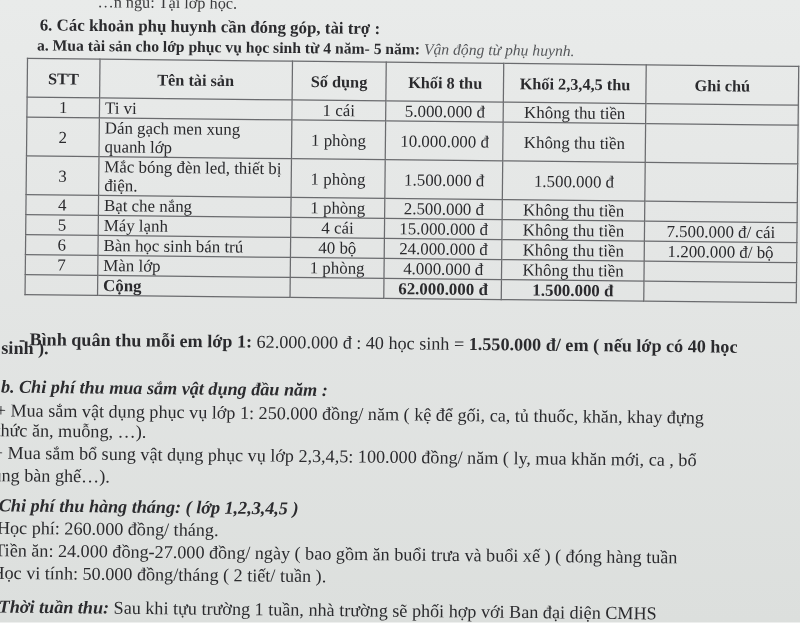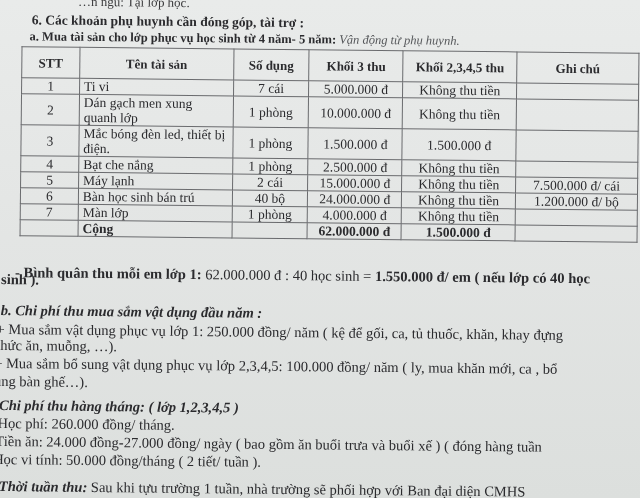--- a/index.html
+++ b/index.html
@@ -59,30 +59,30 @@
         <col style="width:76px">
       <col style="width:94px">
         <col style="width:114px">
         <col style="width:122px">
     </colgroup>
     <thead>
       <tr>
         <th>STT</th>
         <th>Tên tài sản</th>
         <th>Số dụng</th>
-        <th>Khối 3 thu</th>
+        <th>Khối 8 thu</th>
         <th>Khối 2,3,4,5 thu</th>
         <th>Ghi chú</th>
       </tr>
     </thead>
     <tbody>
       <tr>
         <td class="c">1</td>
         <td class="l">Ti vi</td>
-        <td class="c">7 cái</td>
+        <td class="c">1 cái</td>
         <td class="c">5.000.000 đ</td>
         <td class="c">Không thu tiền</td>
         <td class="c"></td>
       </tr>
       <tr class="tall">
         <td class="c">2</td>
         <td class="l">Dán gạch men xung quanh lớp</td>
         <td class="c">1 phòng</td>
         <td class="c">10.000.000 đ</td>
         <td class="c">Không thu tiền</td>
@@ -100,21 +100,21 @@
         <td class="c">4</td>
         <td class="l">Bạt che nắng</td>
         <td class="c">1 phòng</td>
         <td class="c">2.500.000 đ</td>
         <td class="c">Không thu tiền</td>
         <td class="c"></td>
       </tr>
       <tr>
         <td class="c">5</td>
         <td class="l">Máy lạnh</td>
-        <td class="c">2 cái</td>
+        <td class="c">4 cái</td>
         <td class="c">15.000.000 đ</td>
         <td class="c">Không thu tiền</td>
         <td class="c">7.500.000 đ/ cái</td>
       </tr>
       <tr>
         <td class="c">6</td>
         <td class="l">Bàn học sinh bán trú</td>
         <td class="c">40 bộ</td>
         <td class="c">24.000.000 đ</td>
         <td class="c">Không thu tiền</td>

